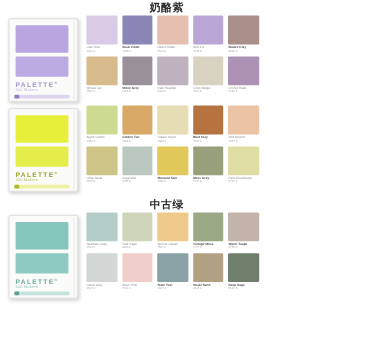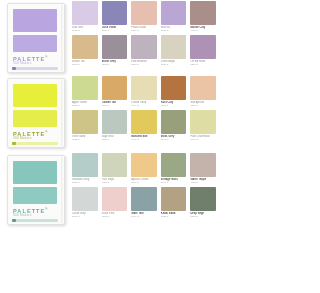--- a/index.html
+++ b/index.html
@@ -178,20 +178,21 @@
     overflow: hidden;
     font-family: "Liberation Sans", sans-serif;
   }
 </style>
 </head>
 <body>
 
 <div class="page">
 
   <div class="section" style="padding-top:1px;">
+    <div class="section-title">奶酪紫</div>
     <div class="section-body">
 
       <div class="card-wrap">
         <div class="card">
           <div class="chip-top" style="background:#b9a6e0;"></div>
           <div class="chip-bottom" style="background:#bcaae2;"></div>
           <div class="brand" style="color:#a392cc;">
             <span>PALETTE</span><sup>®</sup>
           </div>
           <div class="subtitle" style="color:#a392cc;">300 Makers</div>
@@ -372,20 +373,21 @@
               <span class="code">Pale Chartreuse</span>
               <span class="name">5797 C</span>
             </div>
           </div>
         </div>
       </div>
     </div>
   </div>
 
   <div class="section" style="padding-top:5px;">
+    <div class="section-title">中古绿</div>
     <div class="section-body">
 
       <div class="card-wrap">
         <div class="card">
           <div class="chip-top" style="background:#86c6bd;"></div>
           <div class="chip-bottom" style="background:#8ecac1;"></div>
           <div class="brand" style="color:#6aa9a0;">
             <span>PALETTE</span><sup>®</sup>
           </div>
           <div class="subtitle" style="color:#6aa9a0;">300 Makers</div>

